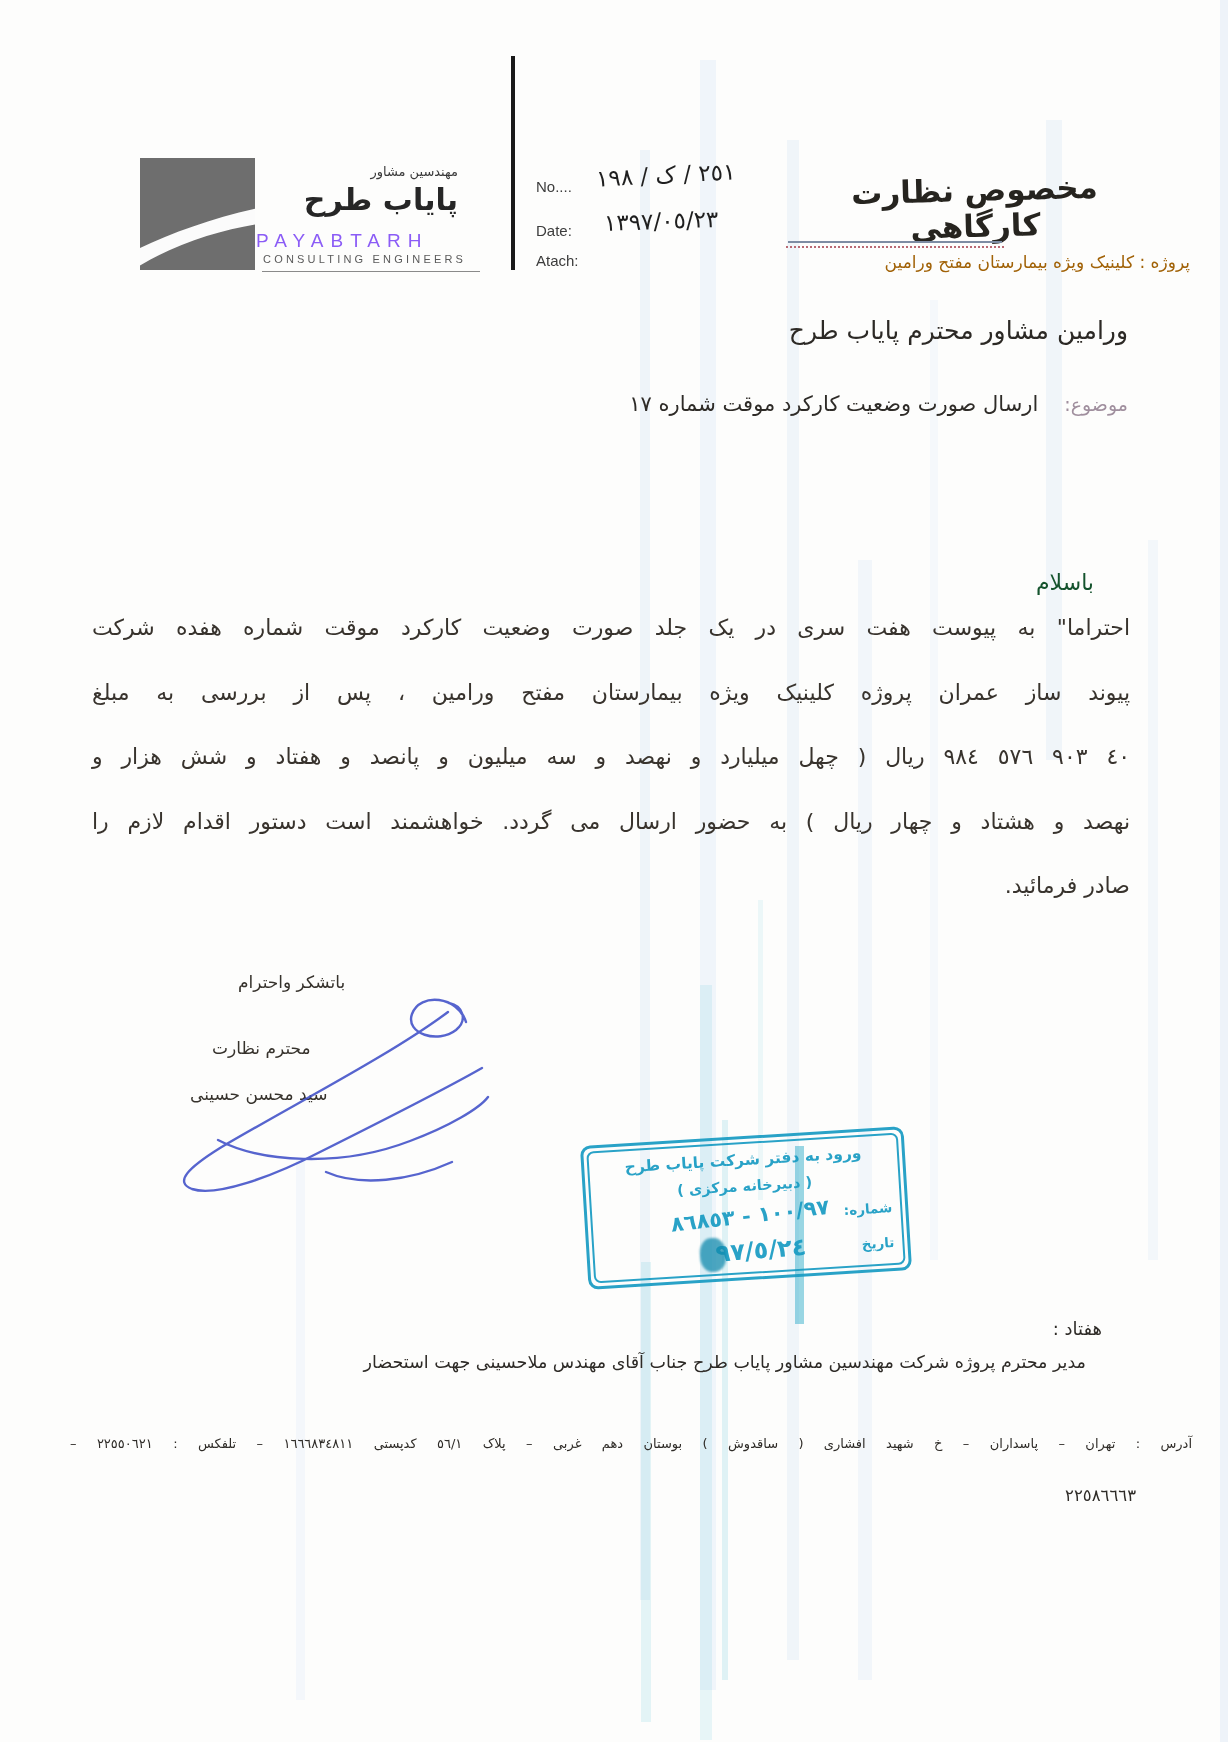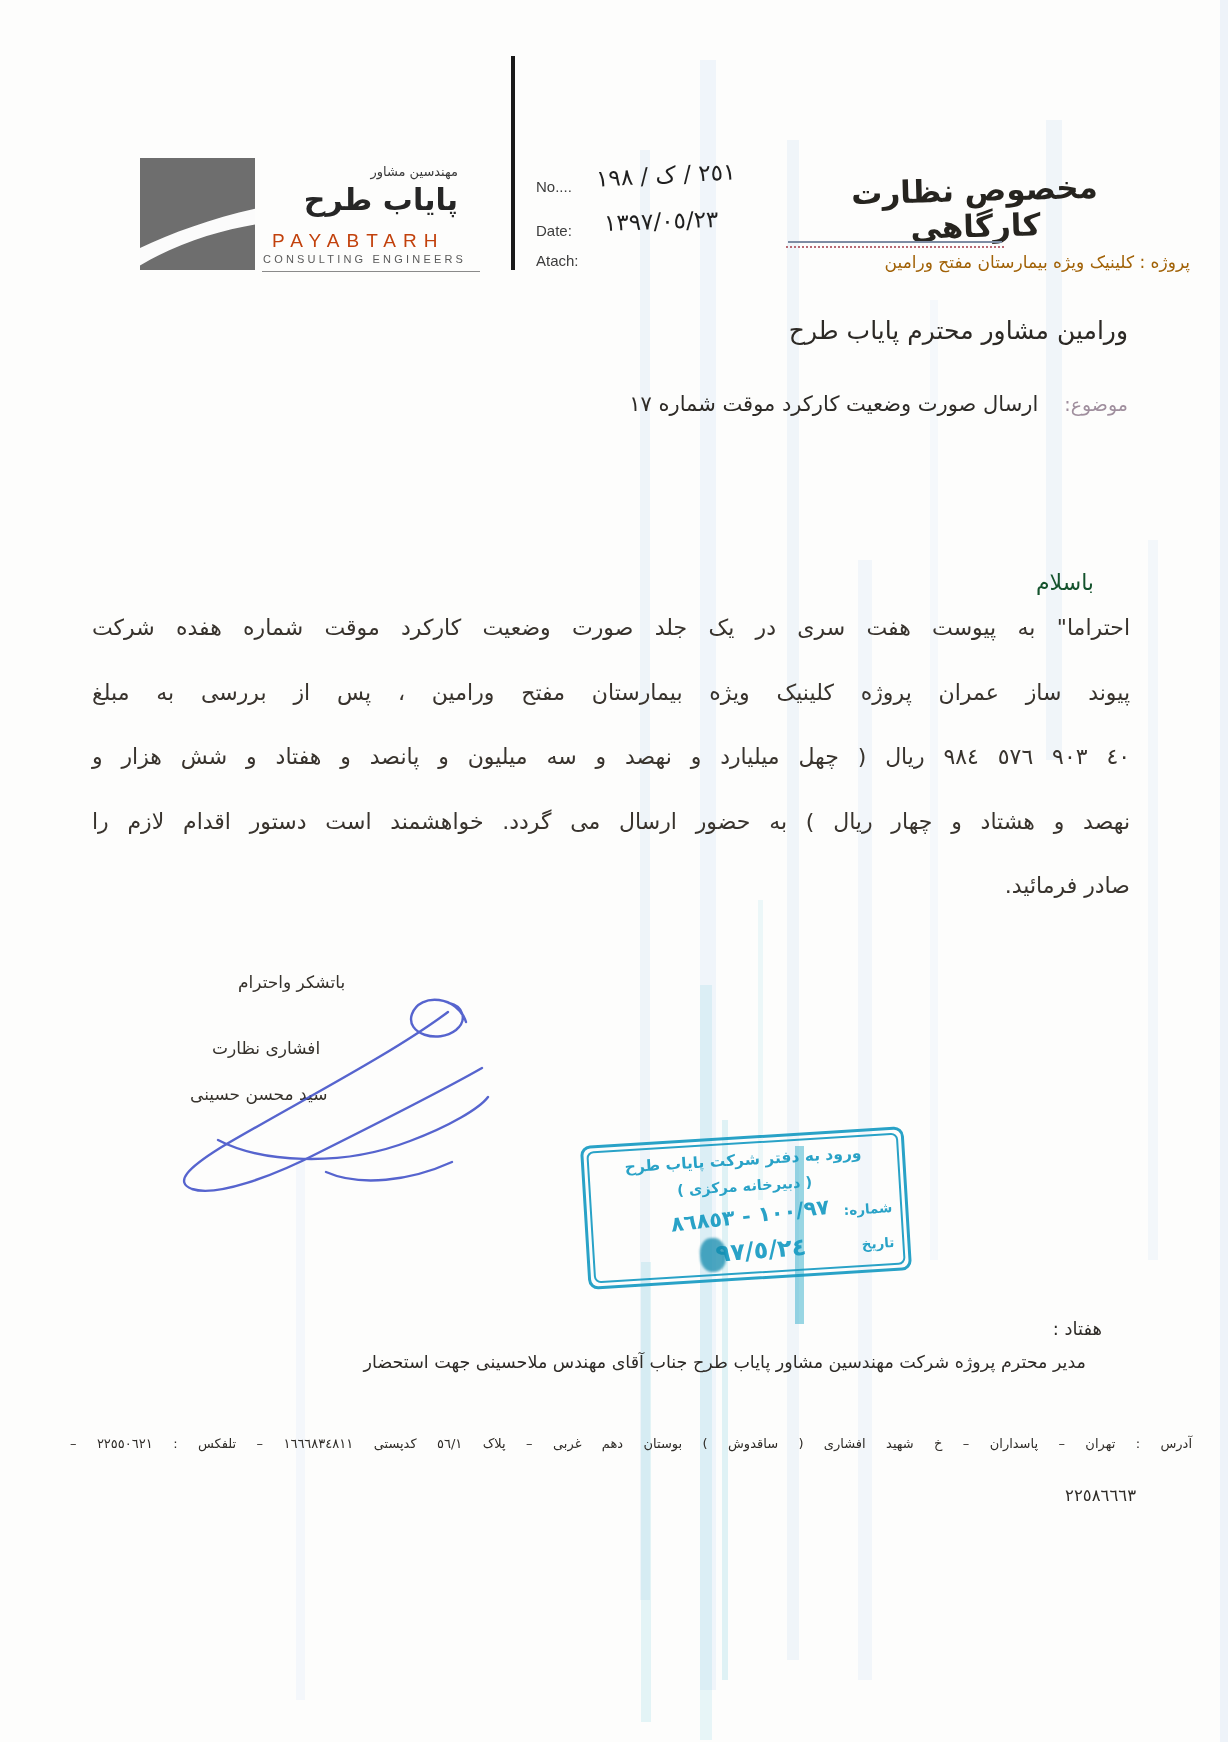--- a/index.html
+++ b/index.html
@@ -8,21 +8,21 @@
     background:#fdfdfc;overflow:hidden;
     font-family:"DejaVu Sans",sans-serif;color:#33302c;
   }
   
   .band{position:absolute;pointer-events:none;}
   
   .logo-box{position:absolute;left:140px;top:158px;width:115px;height:112px;background:#6e6e6e;}
   .logo-box svg{display:block;width:115px;height:112px;}
   .logo-fa-tagline{position:absolute;left:300px;top:164px;width:158px;text-align:right;font-size:13px;color:#3a3a3a;direction:rtl;}
   .logo-fa-name{position:absolute;left:270px;top:182px;width:188px;text-align:right;font-size:30px;font-weight:bold;color:#262626;direction:rtl;}
-  .logo-en-name{position:absolute;left:272px;top:230px;width:220px;font-size:19px;letter-spacing:7px;color:#c2410c;font-family:"Liberation Sans",sans-serif;}
+  .logo-en-name{position:absolute;left:256px;top:230px;width:220px;font-size:19px;letter-spacing:7px;color:#8b5cf6;font-family:"Liberation Sans",sans-serif;}
   .logo-en-tagline{position:absolute;left:263px;top:253px;width:220px;font-size:11px;letter-spacing:3.2px;color:#5a5a5a;font-family:"Liberation Sans",sans-serif;}
   .logo-rule{position:absolute;left:262px;top:271px;width:218px;height:0;border-top:1.5px solid #8a8a8a;}
   .head-divider{position:absolute;left:511px;top:56px;width:4px;height:214px;background:#191919;}
   .ref-label{font-size:15px;color:#3c3c3c;font-family:"Liberation Sans",sans-serif;}
   .ref-value{font-size:23px;color:#1f1f1f;direction:rtl;}
   .ref-no-label{position:absolute;left:536px;top:178px;}
   .ref-no-value{position:absolute;left:596px;top:162px;transform:rotate(-3deg);}
   .ref-date-label{position:absolute;left:536px;top:222px;}
   .ref-date-value{position:absolute;left:604px;top:208px;transform:rotate(-2deg);}
   .ref-attach-label{position:absolute;left:536px;top:252px;text-align:right;}
@@ -127,21 +127,21 @@
 
   <div class="body-block">
     <div class="body-line">احتراما" به پیوست هفت سری در یک جلد صورت وضعیت کارکرد موقت شماره هفده شرکت</div>
     <div class="body-line">پیوند ساز عمران پروژه کلینیک ویژه بیمارستان مفتح ورامین ، پس از بررسی به مبلغ</div>
     <div class="body-line"><span class="amount" dir="ltr">٤٠ ٩٠٣ ٥٧٦ ٩٨٤</span> <span>ریال ( چهل میلیارد و نهصد و سه میلیون و پانصد و هفتاد و شش هزار و</span></div>
     <div class="body-line">نهصد و هشتاد و چهار ریال ) به حضور ارسال می گردد. خواهشمند است دستور اقدام لازم را</div>
     <div class="body-line last">صادر فرمائید.</div>
   </div>
 
   <div class="closing-thanks">باتشکر واحترام</div>
-  <div class="closing-unit">افشاری نظارت</div>
+  <div class="closing-unit">محترم نظارت</div>
   <div class="closing-signer">سید محسن حسینی</div>
 
   <svg class="signature" viewBox="0 0 362 228">
     <g fill="none" stroke="#4050c8" stroke-width="2.4" stroke-linecap="round" opacity="0.88">
       <path d="M318,42 C310,16 272,12 264,34 C257,54 290,64 308,50 C320,40 315,26 301,23"></path>
       <path d="M300,32 C244,74 150,122 72,168 C40,188 26,202 44,209 C68,217 124,197 172,172 C232,142 292,112 334,88"></path>
       <path d="M70,160 C112,182 192,188 262,161 C302,146 332,128 340,117"></path>
       <path d="M178,192 C212,207 262,201 304,182"></path>
     </g>
   </svg>

